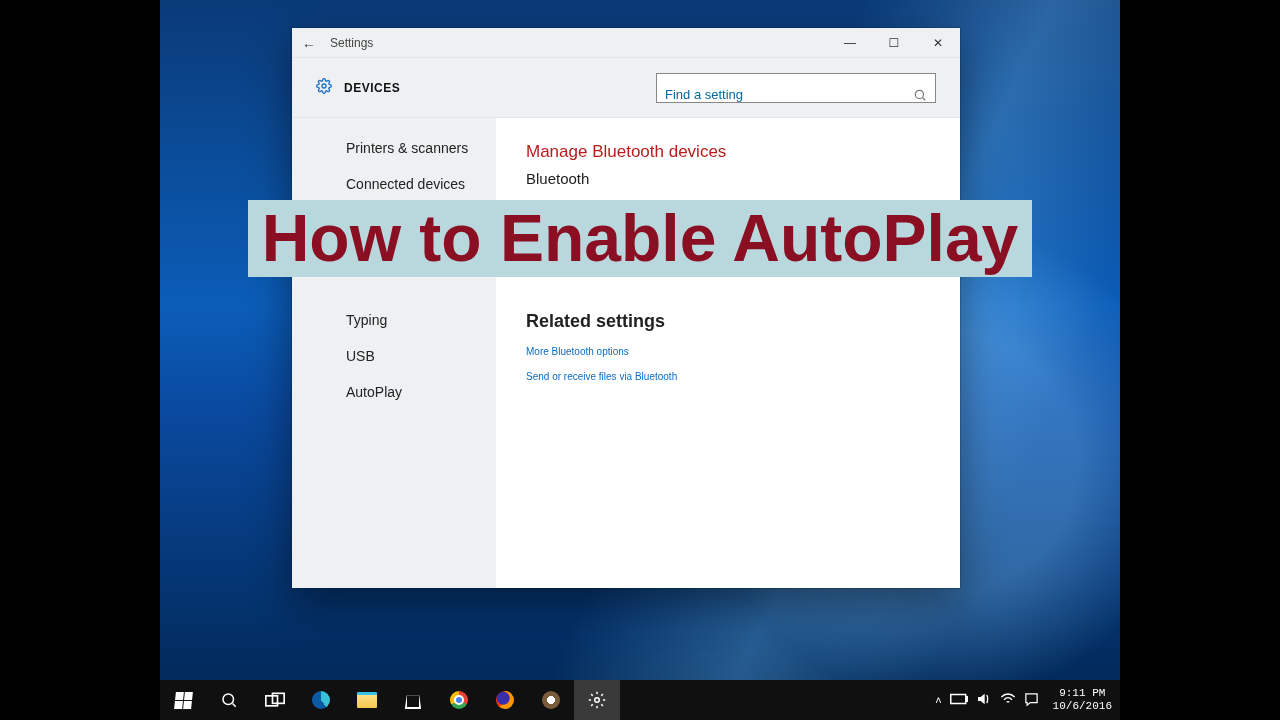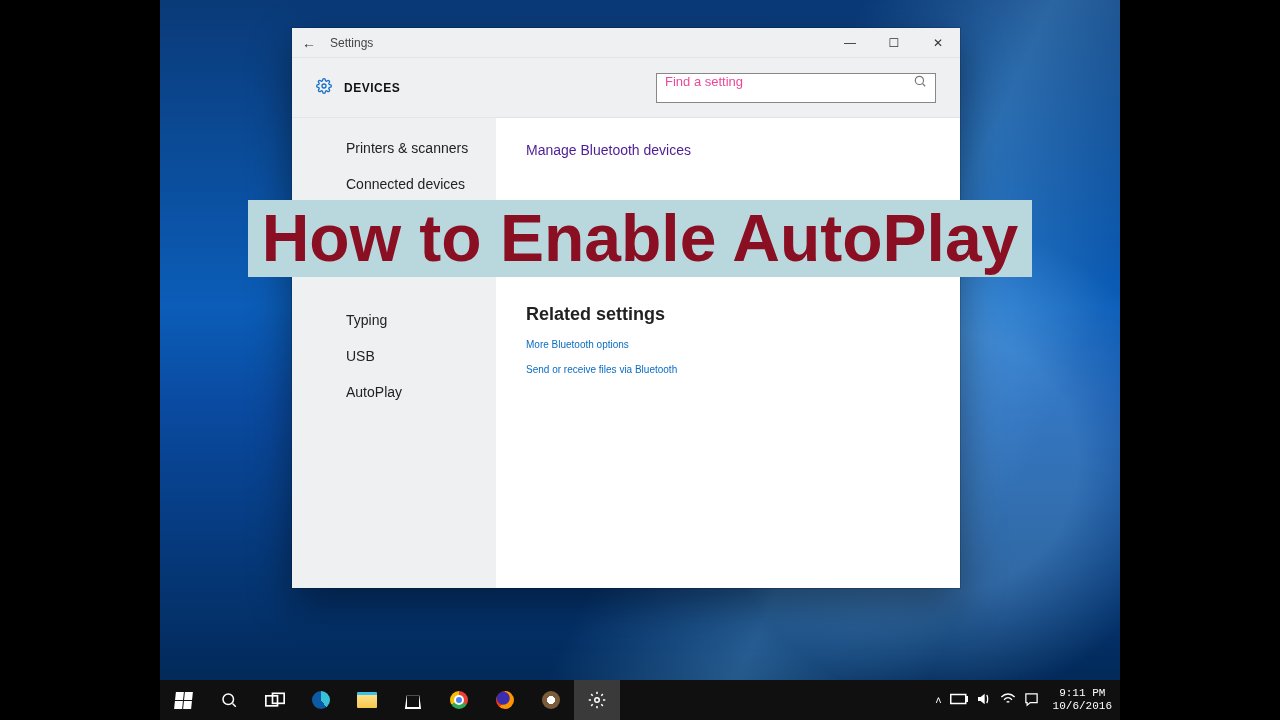--- a/index.html
+++ b/index.html
@@ -36,28 +36,28 @@
 .winbtns > div { width: 44px; height: 30px; display: flex; align-items: center; justify-content: center; font-size: 12px; color: #333; }
 .header {
   display: flex; align-items: center; height: 60px; background: #eef0f2;
   padding: 0 24px; gap: 12px; border-bottom: 1px solid #e2e4e8;
 }
 .header .gear { color: #1a6fc9; }
 .header h1 { font-size: 12px; font-weight: 600; letter-spacing: .5px; }
 .header .spacer { flex: 1; }
 .search {
   width: 280px; height: 30px; border: 1px solid #888; background: #fff;
-  display: flex; align-items: flex-start; padding: 0 8px; color: #ec4899; font-size: 13px;
+  display: flex; align-items: flex-end; padding: 0 8px; color: #0369a1; font-size: 13px;
 }
 .search span { flex: 1; }
 .body { display: flex; height: calc(100% - 90px); }
 .sidebar { width: 204px; background: #eef0f2; padding-top: 12px; padding-left: 32px; }
 .sidebar div { padding: 10px 22px; font-size: 14px; color: #222; }
 .content { flex: 1; padding: 24px 30px; }
-.content h2 { font-size: 14px; font-weight: 400; margin-bottom: 26px; color: #4c1d95; }
+.content h2 { font-size: 17px; font-weight: 400; margin-bottom: 8px; color: #b91c1c; }
 .content .lbl { font-size: 15px; color: #222; margin-bottom: 4px; }
 .content h3 { font-size: 18px; font-weight: 700; margin-top: 24px; margin-bottom: 14px; color: #222; }
 .content a { display: block; color: #0b6cc4; font-size: 10px; margin-bottom: 14px; text-decoration: none; }
 
 .caption {
   position: absolute; left: 0; right: 0; top: 200px; text-align: center;
 }
 .caption span {
   background: #b9d8de; color: #8a0f22; font-weight: 700;
   font-size: 66px; padding: 4px 14px; line-height: 1.05;
@@ -121,20 +121,21 @@
       <div class="sidebar">
         <div>Printers &amp; scanners</div>
         <div>Connected devices</div>
         <div style="height:100px"></div>
         <div>Typing</div>
         <div>USB</div>
         <div>AutoPlay</div>
       </div>
       <div class="content">
         <h2>Manage Bluetooth devices</h2>
+        <div class="lbl">Bluetooth</div>
         <div style="height:96px"></div>
         <h3>Related settings</h3>
         <a>More Bluetooth options</a>
         <a>Send or receive files via Bluetooth</a>
       </div>
     </div>
   </div>
 
   <div class="caption">
     <span>How to Enable AutoPlay</span>

